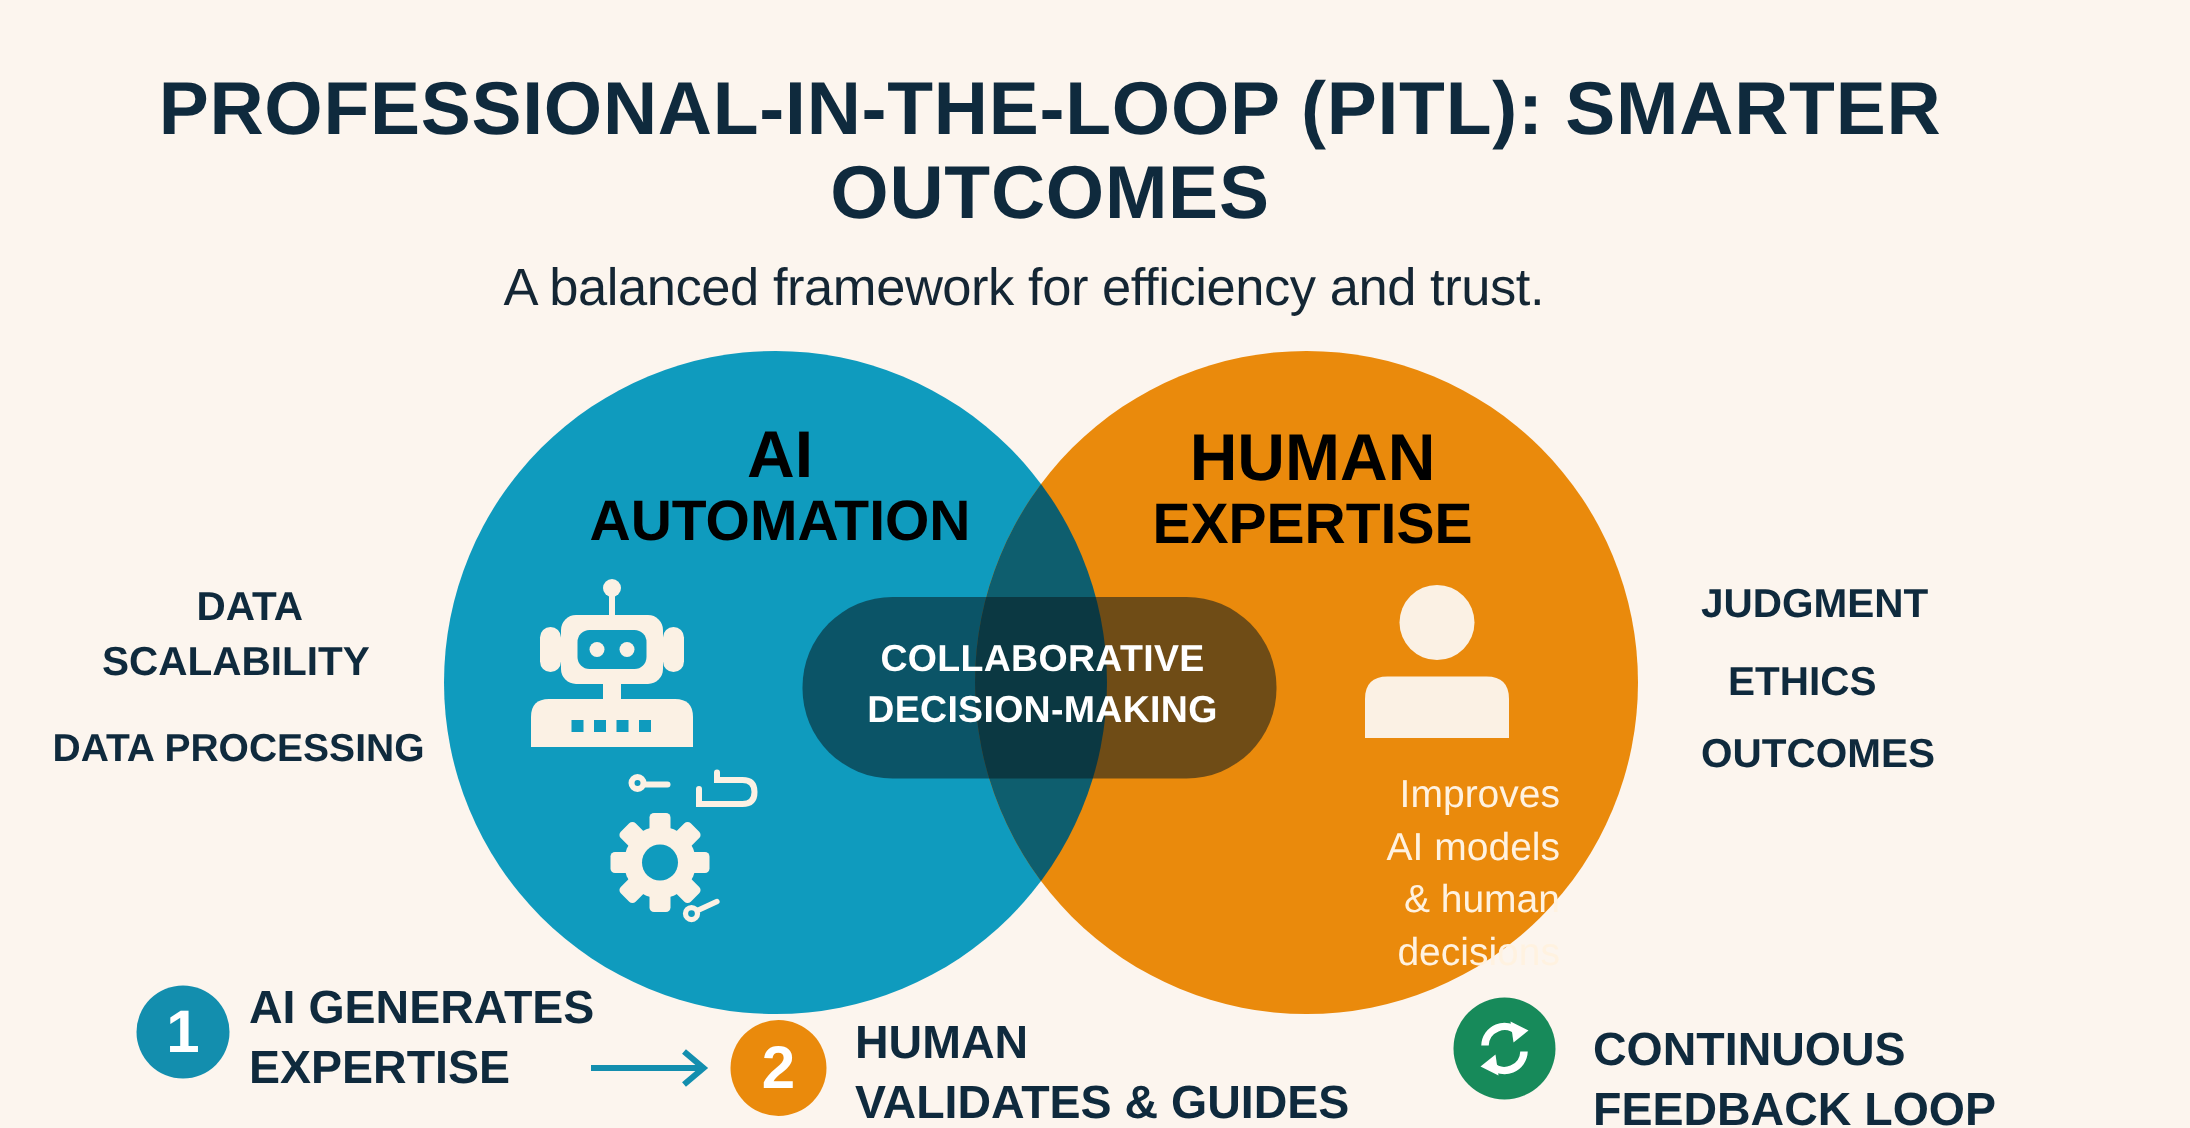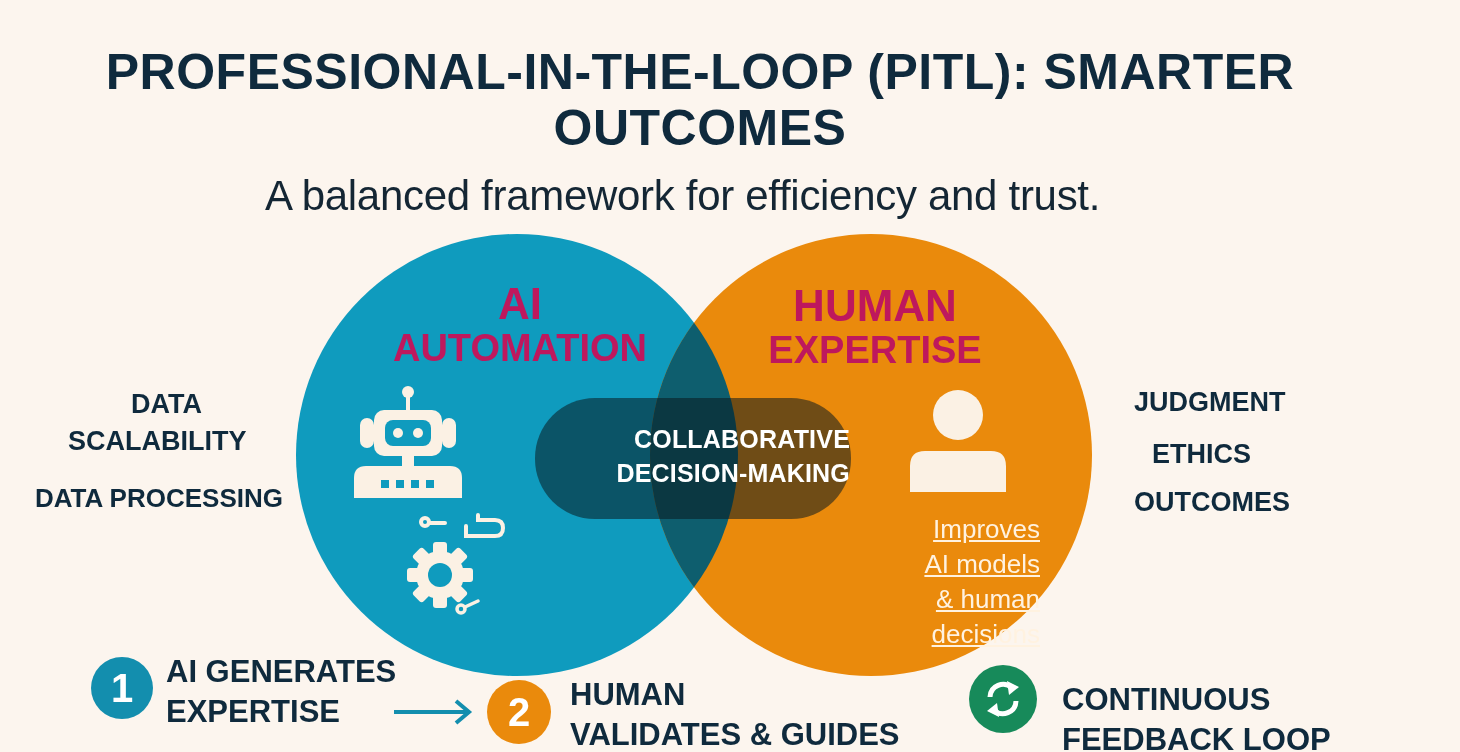--- a/index.html
+++ b/index.html
@@ -12,48 +12,48 @@
     .stage { position: relative; width: 1460px; height: 676px; }
 
     .title {
       position: absolute; left: 0; top: 44px; width: 1400px;
       text-align: center; font-weight: 700; font-size: 50px;
       line-height: 56px; letter-spacing: 0.5px; color: #0F2A3D;
     }
     .title .line { display: block; }
     .subtitle {
       position: absolute; left: 0; top: 172px; width: 1365px;
-      text-align: center; font-size: 42px; color: #142634;
+      text-align: center; font-size: 35px; color: #142634;
       letter-spacing: -0.3px;
     }
 
     svg.venn { position: absolute; left: 0; top: 0; width: 1460px; height: 752px; }
 
     .circle-heading {
-      position: absolute; color: #be185d; font-weight: 700;
+      position: absolute; color: #000000; font-weight: 700;
       text-align: center; line-height: 1.1;
     }
     .ai-heading { left: 360px; top: 280px; width: 320px; font-size: 38px; }
     .ai-heading .big { font-size: 44px; display: block; }
     .human-heading { left: 730px; top: 282px; width: 290px; font-size: 38px; }
     .human-heading span { display: block; }
     .human-heading .big { font-size: 44px; }
 
     .pill-text {
       position: absolute; left: 540px; top: 422px; width: 310px;
-      text-align: right; color: #FFFFFF; font-weight: 700;
+      text-align: center; color: #FFFFFF; font-weight: 700;
       font-size: 25px; line-height: 34px; letter-spacing: 0.2px;
     }
     .pill-text span { display: block; }
 
     .improves {
       position: absolute; left: 840px; top: 512px; width: 200px;
       text-align: right; color: #FFF2E0; font-size: 26px; line-height: 35px;
     }
-    .improves span { display: block; text-decoration: underline; }
+    .improves span { display: block; }
 
     .side-list {
       position: absolute; font-weight: 700; color: #0F2A3D; font-size: 27px;
     }
     .side-list .item { position: absolute; white-space: nowrap; }
     .left-list { left: 0; top: 0; }
     .right-list { left: 0; top: 0; }
 
     .step-badge {
       position: absolute; border-radius: 50%;

